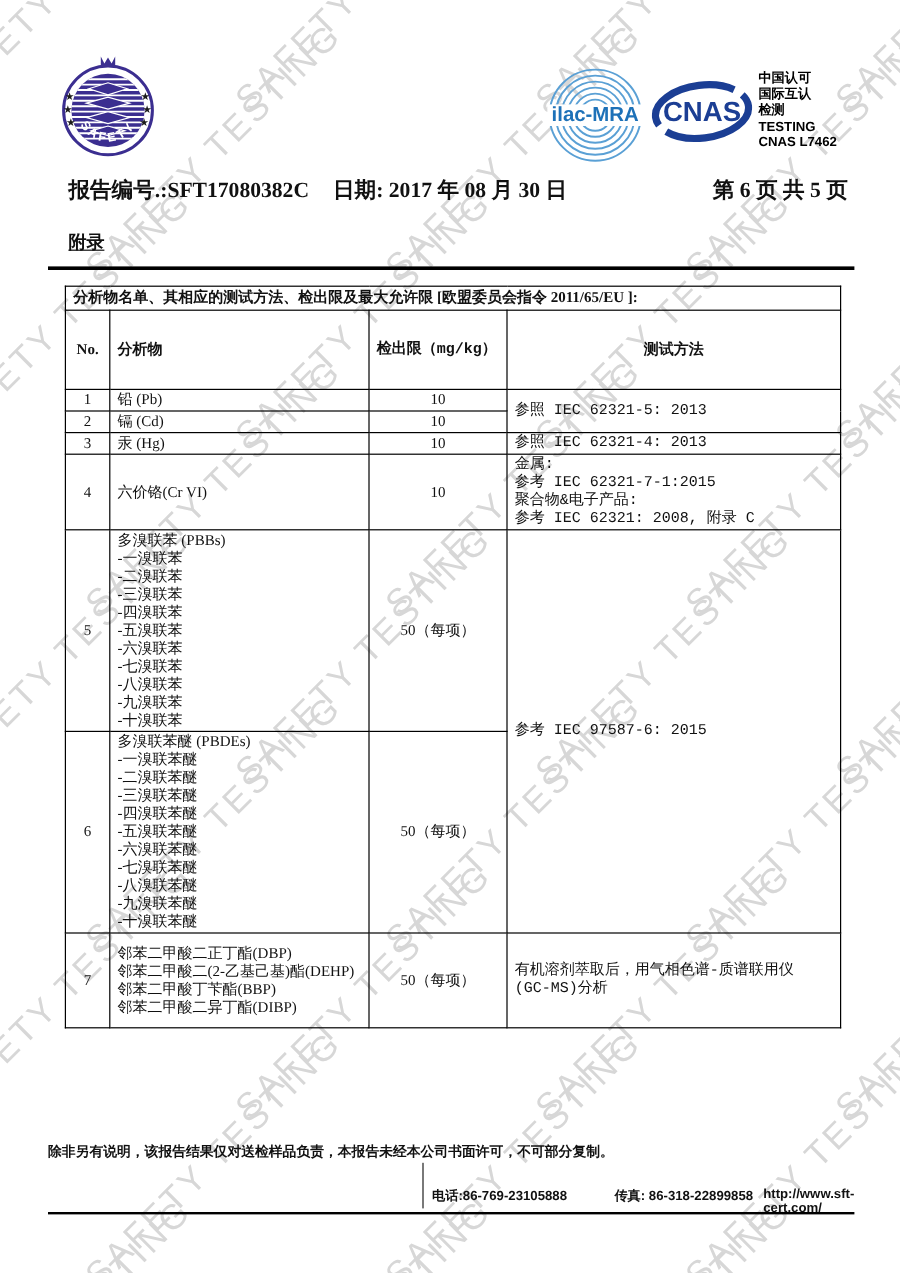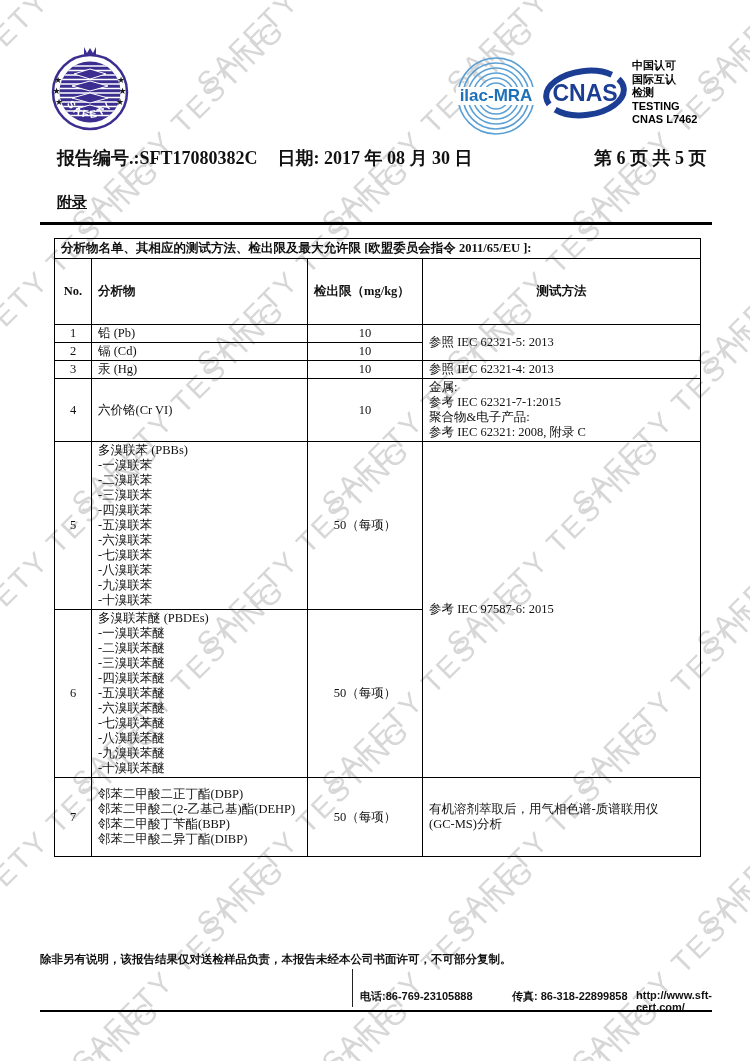--- a/index.html
+++ b/index.html
@@ -23,21 +23,21 @@
   .rule-bottom{left:40px;top:1010px;width:672px;height:2px;background:#000;}
   
   table.main{position:absolute;left:54px;top:238px;width:646px;border-collapse:collapse;table-layout:fixed;
              font-size:12.5px;line-height:15px;}
   table.main td{border:1px solid #000;padding:1px 6px;vertical-align:middle;}
   td.cap{font-weight:bold;padding-left:8px;height:17px;}
   tr.hdr td{font-weight:bold;}
   tr.hdr{height:66px;padding-left:34px;}
   td.c{text-align:center;}
   td.l{text-align:left;padding-left:10px;}
-  td.m{text-align:left;padding-left:8px;}
+  td.m{text-align:left;padding-left:8px;font-family:Liberation Mono, monospace;}
   .pre{white-space:pre-line;}
   tr.r1{height:17px;} tr.r2{height:16px;} tr.r3{height:16px;}
   tr.r4{height:61px;} tr.r5{height:165px;} tr.r6{height:159px;} tr.r7{height:79px;}
   
   .sans{font-family:"Liberation Sans","DejaVu Sans",sans-serif;}
   .disclaimer{left:40px;top:952px;font-size:11.5px;font-weight:bold;}
   .company{left:40px;top:971px;font-size:21.5px;letter-spacing:1px;}
   .v-divider{left:352px;top:969px;width:1px;height:38px;background:#222;}
   .addr{left:360px;top:969px;font-size:11.5px;font-weight:bold;}
   .contact{top:989px;font-size:11px;font-weight:bold;}

